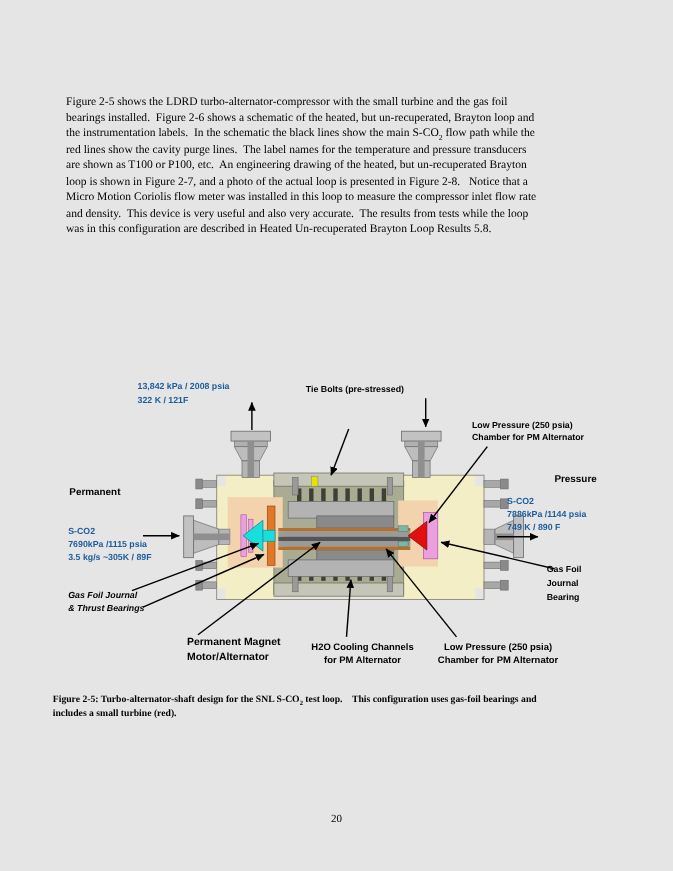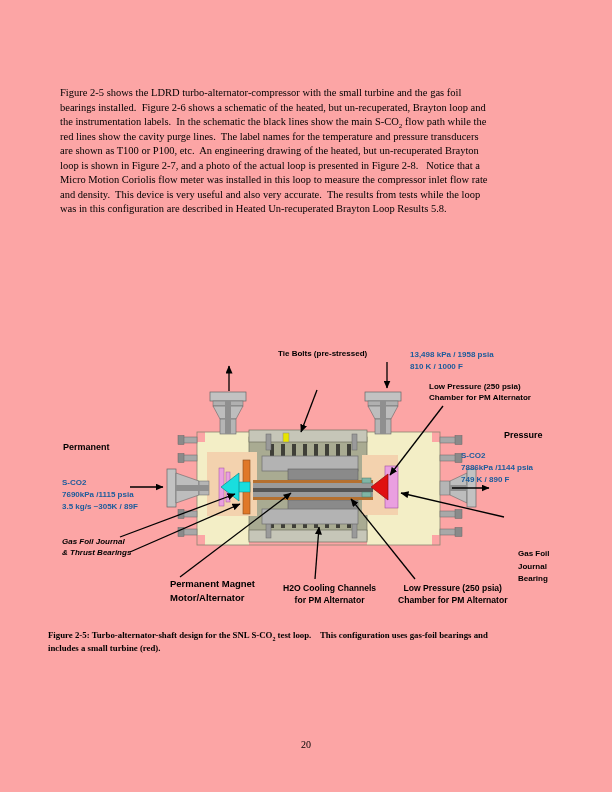--- a/index.html
+++ b/index.html
@@ -1,19 +1,19 @@
 <!DOCTYPE html>
 <html><head>
 <meta charset="utf-8">
 <style>
   html,body{margin:0;padding:0;background:#ffffff;}
   #page{
     position:relative;
     width:612px;height:792px;
-    background:#fca5a5;
+    background:#e5e5e5;
     font-family:"Liberation Serif", serif;
     color:#000;
     overflow:hidden;
   }
   
   #body-par{
     position:absolute;left:60px;top:86px;width:520px;
     font-size:10.5px;line-height:14.5px;
     white-space:pre-wrap;
   }
@@ -197,36 +197,36 @@
       <line x1="443" y1="406" x2="390" y2="475" marker-end="url(#ah)"></line>
       <line x1="120" y1="537" x2="235" y2="494" marker-end="url(#ah)"></line>
       <line x1="130" y1="552" x2="240" y2="504" marker-end="url(#ah)"></line>
       <line x1="180" y1="577" x2="291" y2="493" marker-end="url(#ah)"></line>
       <line x1="315" y1="579" x2="319" y2="527" marker-end="url(#ah)"></line>
       <line x1="415" y1="579" x2="351" y2="499" marker-end="url(#ah)"></line>
       <line x1="504" y1="517" x2="401" y2="493" marker-end="url(#ah)"></line>
     </g>
   </svg>
 
+  <div class="ann ann-blue" style="left:125px;top:346px;">13,842 kPa / 2008 psia
+322 K / 121F</div>
   <div class="ann ann-black" style="left:278px;top:349px;">Tie Bolts (pre-stressed)</div>
-  <div class="ann ann-blue" style="left:410px;top:349px;">13,498 kPa / 1958 psia
-810 K / 1000 F</div>
   <div class="ann ann-black" style="left:429px;top:382px;">Low Pressure (250 psia)
 Chamber for PM Alternator</div>
   <div class="ann ann-side" style="left:63px;top:442px;">Permanent</div>
   <div class="ann ann-side" style="left:504px;top:430px;">Pressure</div>
   <div class="ann ann-blue" style="left:62px;top:477px;">S-CO2
 7690kPa /1115 psia
 3.5 kg/s ~305K / 89F</div>
   <div class="ann ann-blue" style="left:461px;top:450px;">S-CO2
 7886kPa /1144 psia
 749 K / 890 F</div>
   <div class="ann ann-black" style="left:62px;top:537px;font-style:italic;">Gas Foil Journal
 &amp; Thrust Bearings</div>
-  <div class="ann ann-black" style="left:518px;top:512px;line-height:12.5px;margin-top:36px;">Gas Foil
+  <div class="ann ann-black" style="left:497px;top:512px;line-height:12.5px;">Gas Foil
 Journal
 Bearing</div>
   <div class="ann ann-pm" style="left:170px;top:577px;">Permanent Magnet
 Motor/Alternator</div>
   <div class="ann ann-big" style="left:283px;top:582px;">H2O Cooling Channels
 for PM Alternator</div>
   <div class="ann ann-big" style="left:398px;top:582px;">Low Pressure (250 psia)
 Chamber for PM Alternator</div>
 
   <div id="caption"><span>Figure 2-5: Turbo-alternator-shaft design for the SNL S-CO</span><sub>2</sub><span> test loop.    This configuration uses gas-foil bearings and

